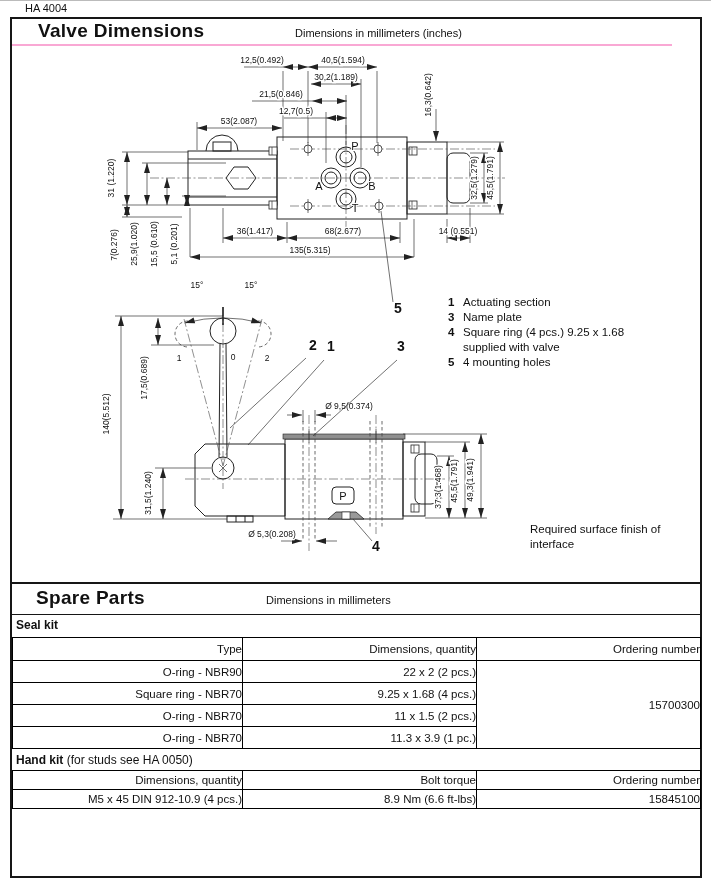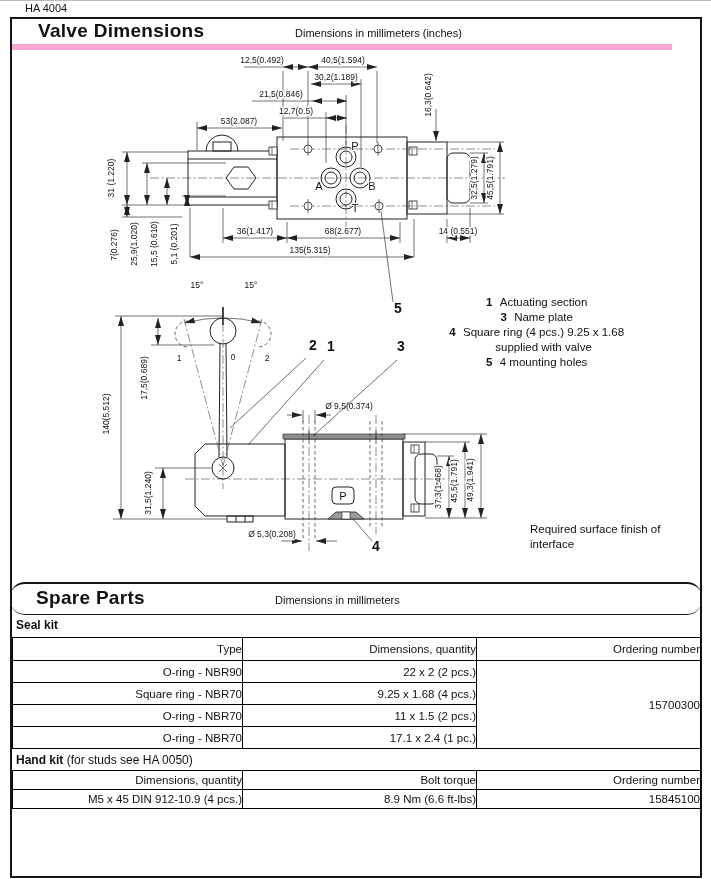--- a/index.html
+++ b/index.html
@@ -4,40 +4,40 @@
 <style>
   html,body{margin:0;padding:0;}
   body{
     width:711px;height:879px;position:relative;background:#fff;
     font-family:"Liberation Sans",sans-serif;color:#111;overflow:hidden;
     border-top:1px solid #bbb;
   }
   .abs{position:absolute;}
   #doc-code{left:25px;top:1px;font-size:11px;}
   #frame{left:10px;top:16px;width:692px;height:861px;border:2px solid #161616;box-sizing:border-box;}
-  #vd-head{top:18px;height:25px;border-bottom:6px solid #f9a8d4;left:12px;width:660px;}
+  #vd-head{top:18px;height:25px;border-bottom:2px solid #f9a8d4;left:12px;width:660px;}
   #vd-title,#sp-title{font-weight:bold;font-size:19px;letter-spacing:.3px;position:absolute;left:26px;top:1px;}
   .units-note{position:absolute;font-size:11px;top:8px;}
   #vd-note{left:283px;}
-  #sp-head{top:581px;height:30px;border-top:2px solid #161616;border-bottom:1px solid #161616;left:10px;width:692px;border-radius:15px;}
+  #sp-head{top:581px;height:30px;border-top:2px solid #161616;border-bottom:1px solid #161616;left:10px;width:692px;}
   #sp-head .inner{position:relative;width:100%;height:100%;}
   #sp-title{top:3px;}
-  #sp-note{left:265px;top:10px;}
+  #sp-note{left:256px;top:10px;}
   .kit-label{left:12px;width:688px;font-size:12px;padding:5px 0 0 4px;box-sizing:border-box;}
   .kit-label b{font-weight:bold;}
   .kit-label .note{font-weight:normal;}
   table.spec{position:absolute;left:12px;width:688px;border-collapse:collapse;table-layout:fixed;font-size:11.5px;}
   table.spec td,table.spec th{border:1px solid #000;text-align:right;font-weight:normal;padding:0;vertical-align:middle;}
   #seal-table{top:636px;}
   #seal-table th{height:22px;}
   #seal-table td{height:21px;margin-top:39px;}
   #bolt-table{top:769px;}
   #bolt-table th{height:18px;}
   #bolt-table td{height:18px;}
-  #legend{left:448px;top:294px;font-size:11.5px;line-height:15px;text-align:center;}
+  #legend{left:448px;top:294px;font-size:11.5px;line-height:15px;}
   .lrow b{display:inline-block;min-width:9px;margin-right:6px;font-weight:bold;}
   .lcont{padding-left:15px;}
   #surface-note{left:530px;top:521px;width:160px;font-size:11.5px;line-height:15px;}
   
   #drawing{left:10px;top:44px;}
   .s{stroke:#222;stroke-width:1;fill:none;}
   .sf{stroke:#222;stroke-width:.8;fill:#fff;}
   .t{stroke:#333;stroke-width:.7;fill:none;}
   .cl{stroke:#444;stroke-width:.6;stroke-dasharray:9 2.5 2 2.5;fill:none;}
   .dsh{stroke:#444;stroke-width:.8;stroke-dasharray:3.5 2.5;fill:none;}
@@ -332,21 +332,21 @@
   <tr>
     <td>Square ring - NBR70</td>
     <td>9.25 x 1.68 (4 pcs.)</td>
   </tr>
   <tr>
     <td>O-ring - NBR70</td>
     <td>11 x 1.5 (2 pcs.)</td>
   </tr>
   <tr>
     <td>O-ring - NBR70</td>
-    <td>17.1 x 2.4 (1 pc.)</td>
+    <td>11.3 x 3.9 (1 pc.)</td>
   </tr>
 </tbody>
   </table>
 
 <div class="abs kit-label" style="top:747px;height:22px;">
   <b>Hand kit</b>
   <span class="note">(for studs see HA 0050)</span>
 </div>
 
 <table class="spec" id="bolt-table">

